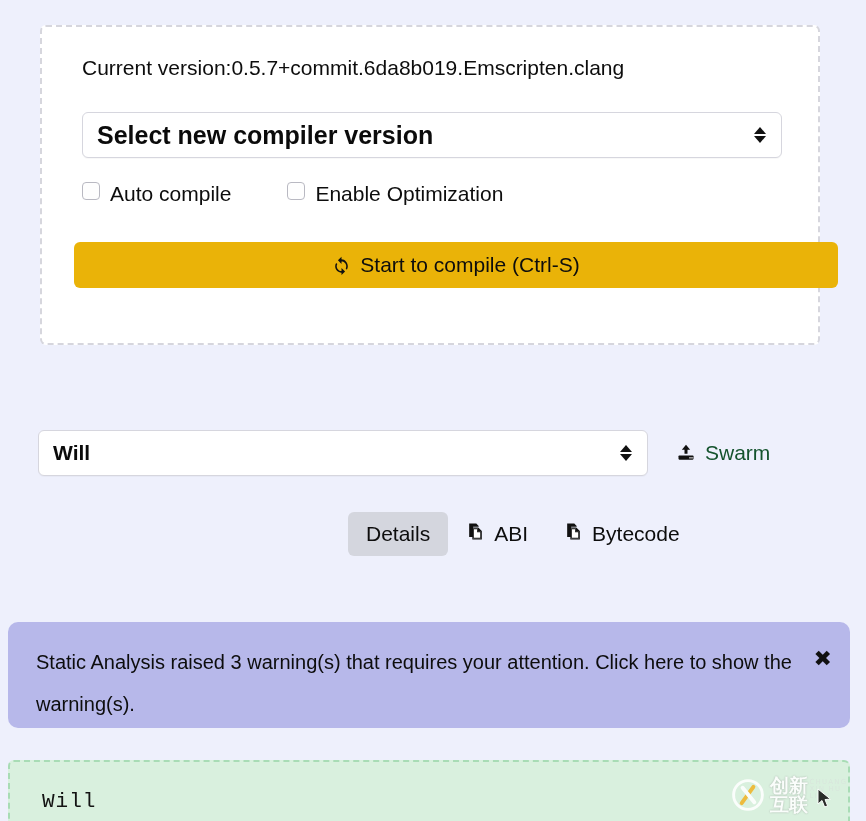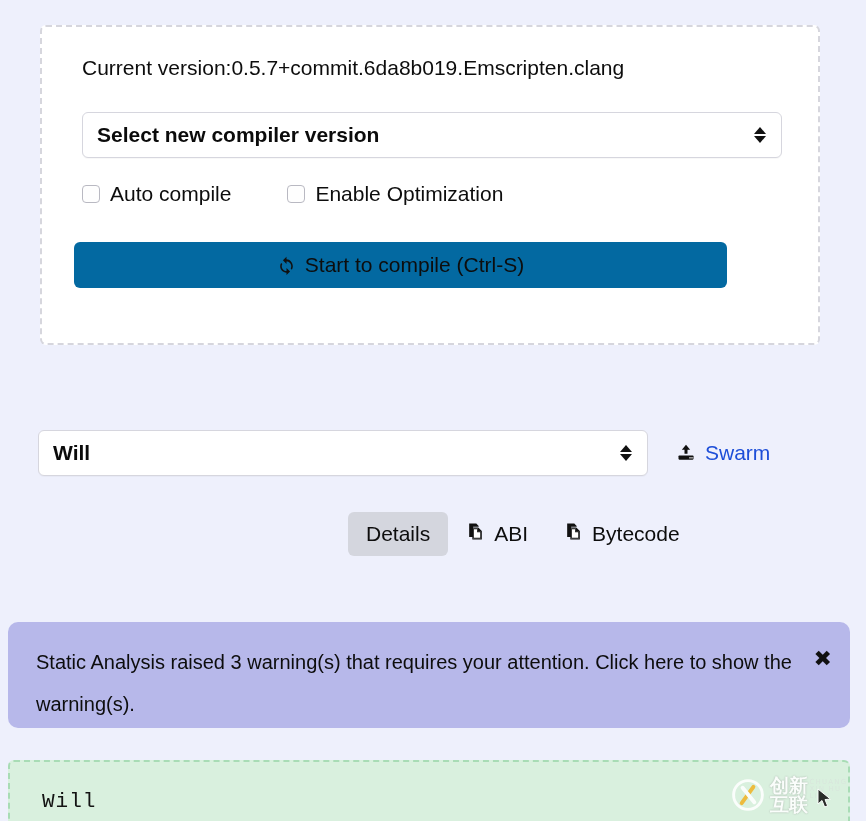--- a/index.html
+++ b/index.html
@@ -59,21 +59,21 @@
     top: 85px;
     width: 700px;
     height: 46px;
     background: #ffffff;
     border: 1px solid #d6d6de;
     border-radius: 6px;
     box-sizing: border-box;
     display: flex;
     align-items: center;
     padding: 0 14px;
-    font-size: 21px;
+    font-size: 25px;
     font-weight: bold;
     color: #0b0b0b;
     box-shadow: 0 1px 1px rgba(0,0,0,0.03);
   }
   .select-box .sel-label { flex: 1; }
   .sel-arrows {
     display: flex;
     flex-direction: column;
     align-items: center;
     justify-content: center;
@@ -97,21 +97,21 @@
   .checkbox-row {
     position: absolute;
     left: 40px;
     top: 155px;
     width: 720px;
     display: flex;
     align-items: center;
   }
   .cb-item {
     display: flex;
-    align-items: center;
+    align-items: flex-start;
     font-size: 21px;
     color: #0d0d0d;
     white-space: nowrap;
   }
   .cb-item:nth-child(1) { margin-right: 56px; }
   .cb-item:nth-child(2) { margin-right: 56px; }
   .cb-box {
     width: 18px;
     height: 18px;
     border: 1px solid #b9b9c2;
@@ -119,23 +119,23 @@
     background: #fefefe;
     margin-right: 10px;
     box-sizing: border-box;
     flex: none;
   }
 
   .compile-btn {
     position: absolute;
     left: 32px;
     top: 215px;
-    width: 653px;
+    width: 764px;
     height: 46px;
-    background: #0369a1;
+    background: #eab308;
     border: none;
     border-radius: 6px;
     display: flex;
     align-items: center;
     justify-content: center;
     font-size: 21px;
     color: #0d0d0d;
     font-family: "Liberation Sans", sans-serif;
     cursor: pointer;
     box-sizing: border-box;
@@ -176,21 +176,21 @@
     font-weight: bold;
     color: #0b0b0b;
     box-shadow: 0 1px 1px rgba(0,0,0,0.03);
   }
   .contract-select .sel-label { flex: 1; }
   .swarm-btn {
     margin-left: 28px;
     display: flex;
     align-items: center;
     font-size: 21px;
-    color: #1d4ed8;
+    color: #14532d;
     cursor: pointer;
     white-space: nowrap;
   }
   .upload-icon {
     width: 20px;
     height: 20px;
     margin-right: 9px;
     flex: none;
   }
 

